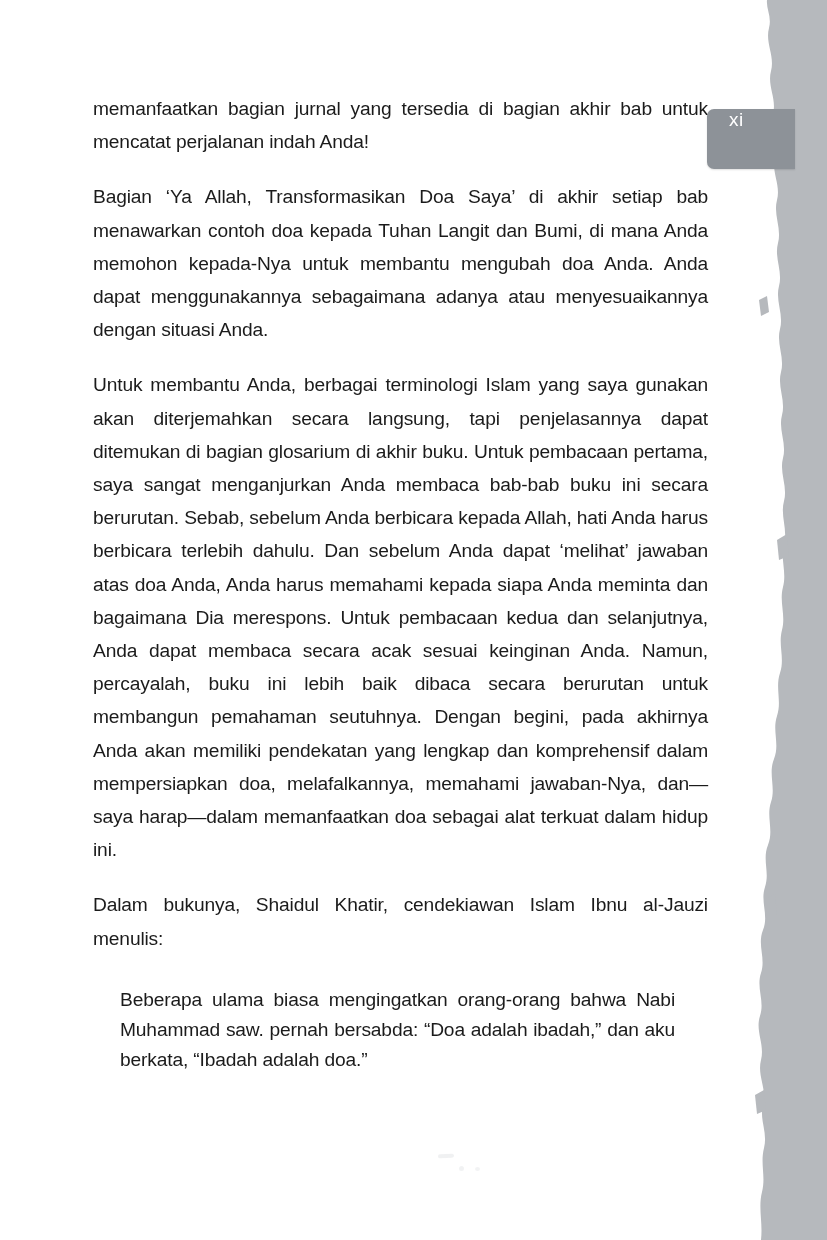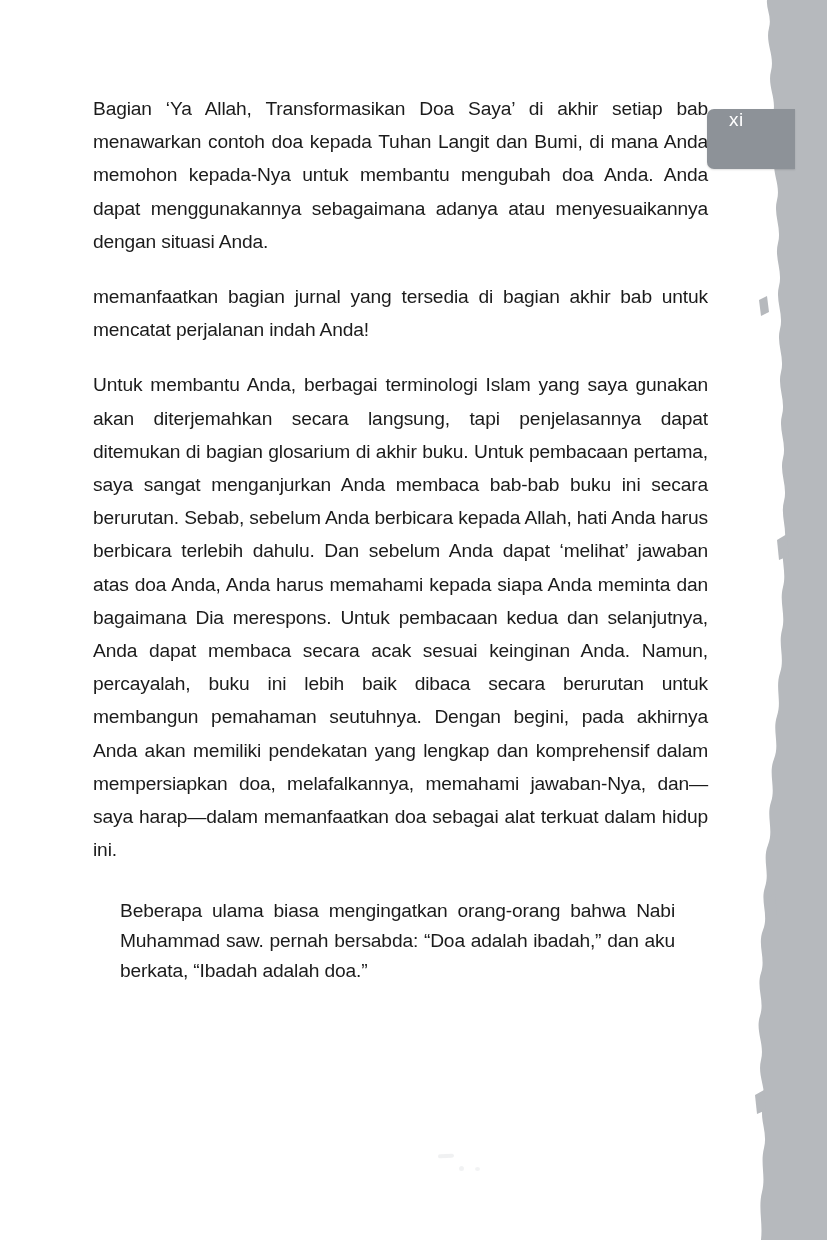--- a/index.html
+++ b/index.html
@@ -182,26 +182,27 @@
     <path fill="#b6b9bd" d="M18,1095 L27,1090 L29,1110 L20,1114 Z"></path>
   </svg>
 </div>
 
 <div id="page-tab">
   <span class="num">xi</span>
 </div>
 
 <div id="text-column">
 
+  <p class="para">memanfaatkan bagian jurnal yang tersedia di bagian akhir bab untuk mencatat perjalanan indah Anda!</p>
+
   <p class="para">Bagian ‘Ya Allah, Transformasikan Doa Saya’ di akhir setiap bab menawarkan contoh doa kepada Tuhan Langit dan Bumi, di mana Anda memohon kepada-Nya untuk membantu mengubah doa Anda. Anda dapat menggunakannya sebagaimana adanya atau menyesuaikannya dengan situasi Anda.</p>
 
-  <p class="para">memanfaatkan bagian jurnal yang tersedia di bagian akhir bab untuk mencatat perjalanan indah Anda!</p>
-
   <p class="para">Untuk membantu Anda, berbagai terminologi Islam yang saya gunakan akan diterjemahkan secara langsung, tapi penjelasannya dapat ditemukan di bagian glosarium di akhir buku. Untuk pembacaan pertama, saya sangat menganjurkan Anda membaca bab-bab buku ini secara berurutan. Sebab, sebelum Anda berbicara kepada Allah, hati Anda harus berbicara terlebih dahulu. Dan sebelum Anda dapat ‘melihat’ jawaban atas doa Anda, Anda harus memahami kepada siapa Anda meminta dan bagaimana Dia merespons. Untuk pembacaan kedua dan selanjutnya, Anda dapat membaca secara acak sesuai keinginan Anda. Namun, percayalah, buku ini lebih baik dibaca secara berurutan untuk membangun pemahaman seutuhnya. Dengan begini, pada akhirnya Anda akan memiliki pendekatan yang lengkap dan komprehensif dalam mempersiapkan doa, melafalkannya, memahami jawaban-Nya, dan—saya harap—dalam memanfaatkan doa sebagai alat terkuat dalam hidup ini.</p>
 
+  <p class="para">Dalam bukunya, Shaidul Khatir, cendekiawan Islam Ibnu al-Jauzi menulis:</p>
 
   <blockquote class="quote">Beberapa ulama biasa mengingatkan orang-orang bahwa Nabi Muhammad saw. pernah bersabda: “Doa adalah ibadah,” dan aku berkata, “Ibadah adalah doa.”</blockquote>
 
 </div>
 
 <div id="scan-artifact">
   <span class="m1"></span>
   <span class="m2"></span>
   <span class="m3"></span>
 </div>

